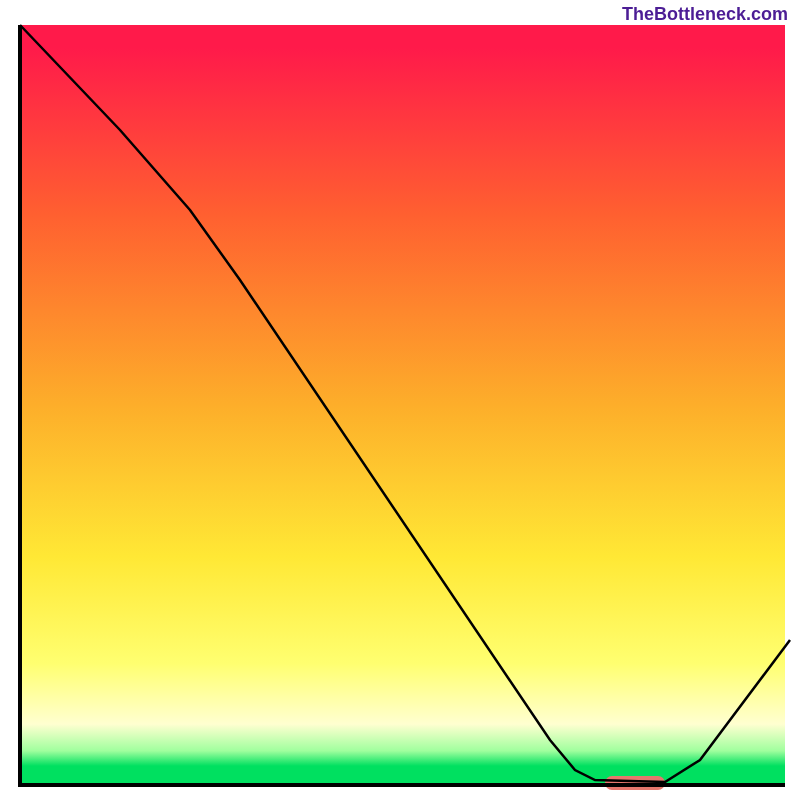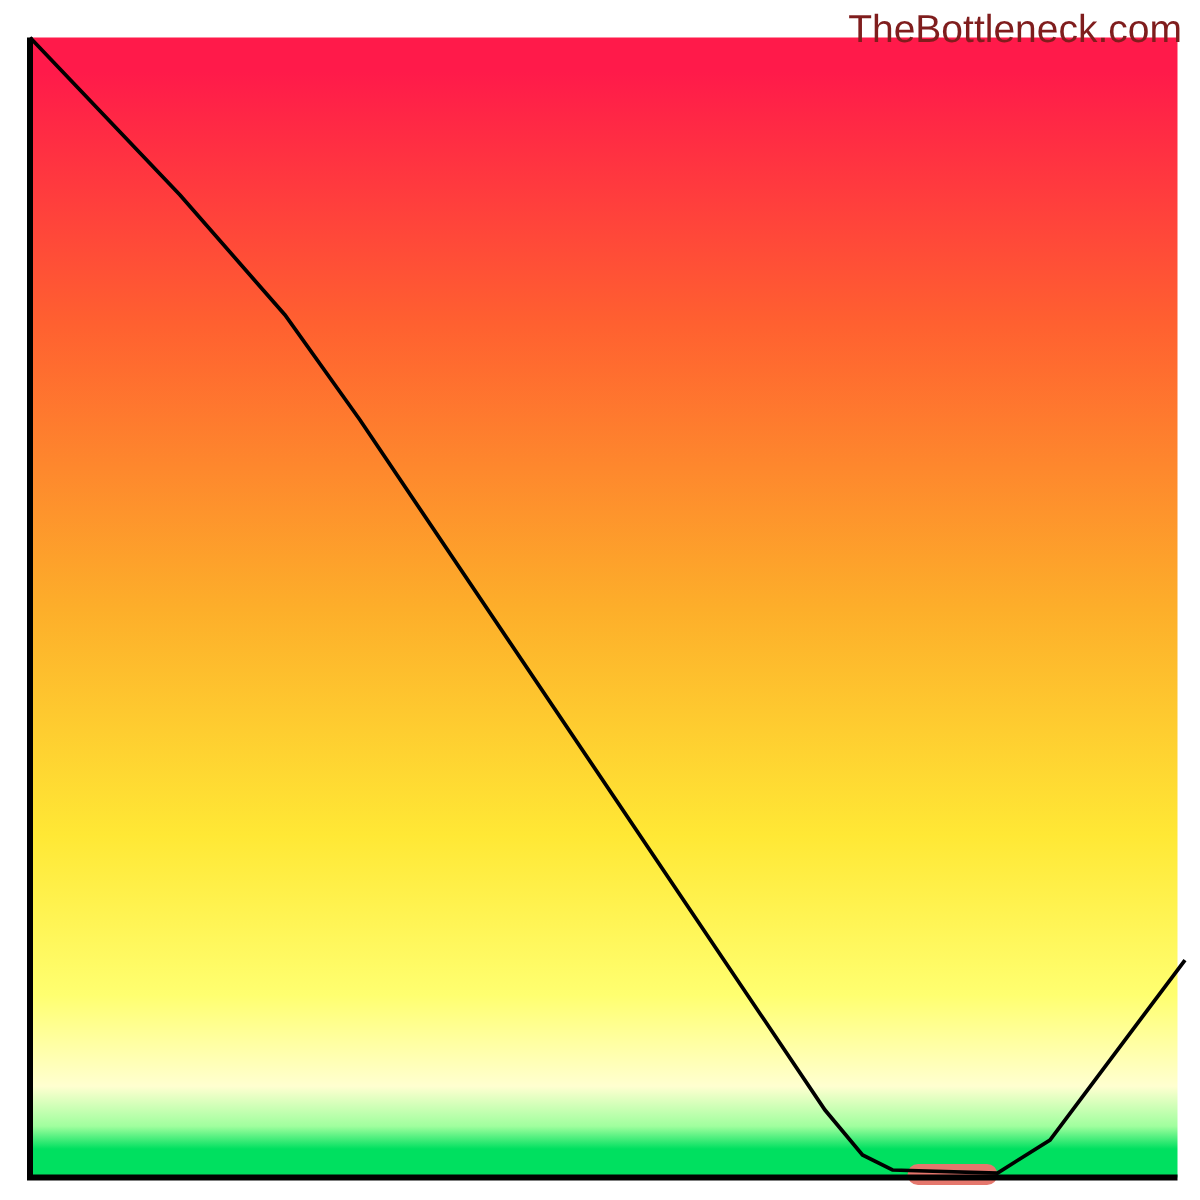--- a/index.html
+++ b/index.html
@@ -12,23 +12,23 @@
   }
   .chart-container {
     position: relative;
     width: 800px;
     height: 800px;
   }
   .watermark {
     position: absolute;
     top: 4px;
     right: 12px;
-    font-size: 26px;
-    color: #7f1d1d;
-    font-weight: normal;
+    font-size: 18px;
+    color: #4c1d95;
+    font-weight: bold;
     z-index: 10;
   }
   svg {
     display: block;
   }
 </style>
 </head>
 <body>
 
 <div class="chart-container">

